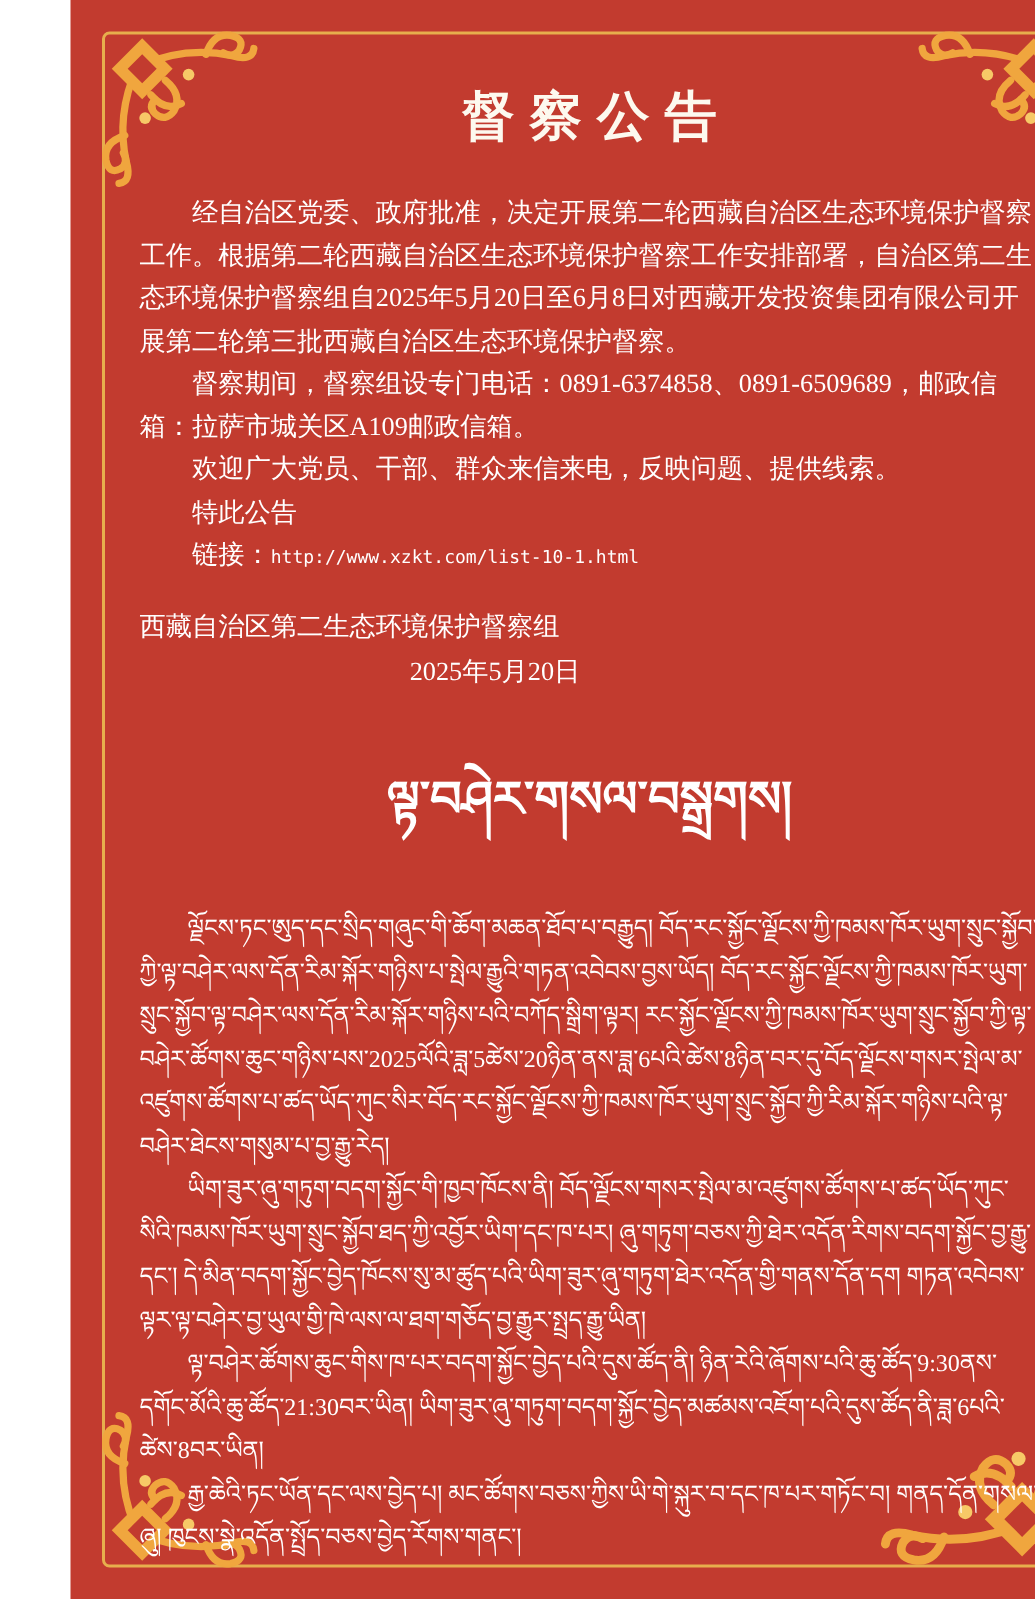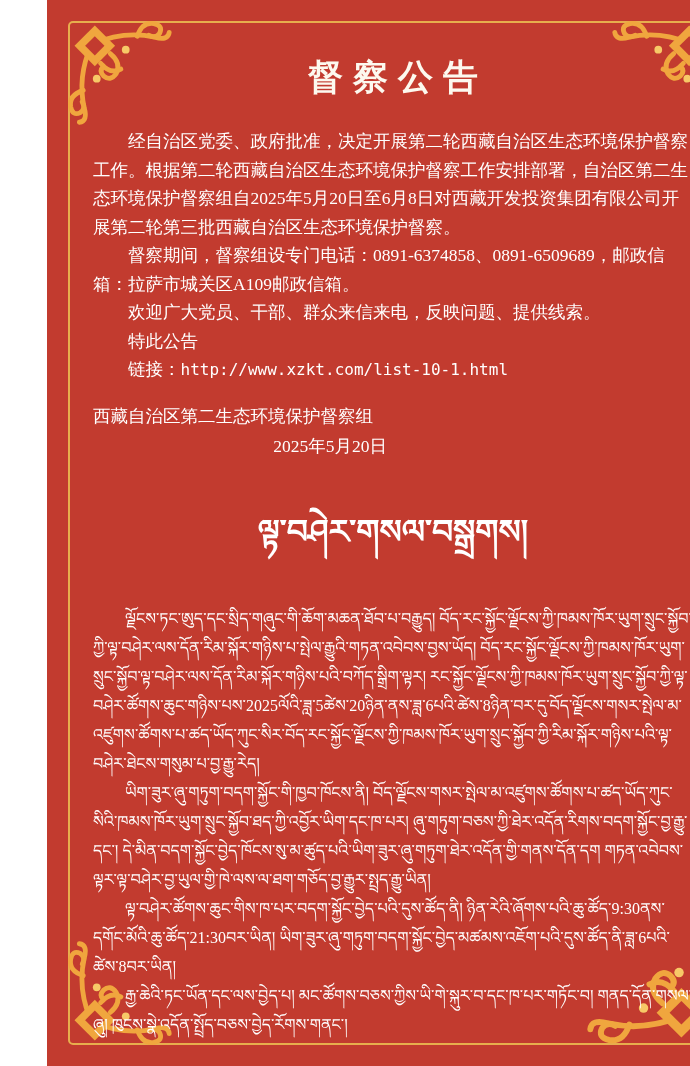--- a/index.html
+++ b/index.html
@@ -42,21 +42,21 @@
     color:#fdf9ef;
   }
   .cn-body p{
     margin:0;
     font-size:17.5px;
     line-height:28.5px;
     text-indent:2em;
   }
   .mono-url{
     font-family:"DejaVu Sans Mono", monospace;
-    font-size:16px;
+    font-size:12px;
     letter-spacing:0;
   }
   .cn-sign{
     padding-right:6px;
     font-size:17.5px;
     line-height:30px;
     margin-top:16px;
   }
   .cn-date{
     text-align:center;

